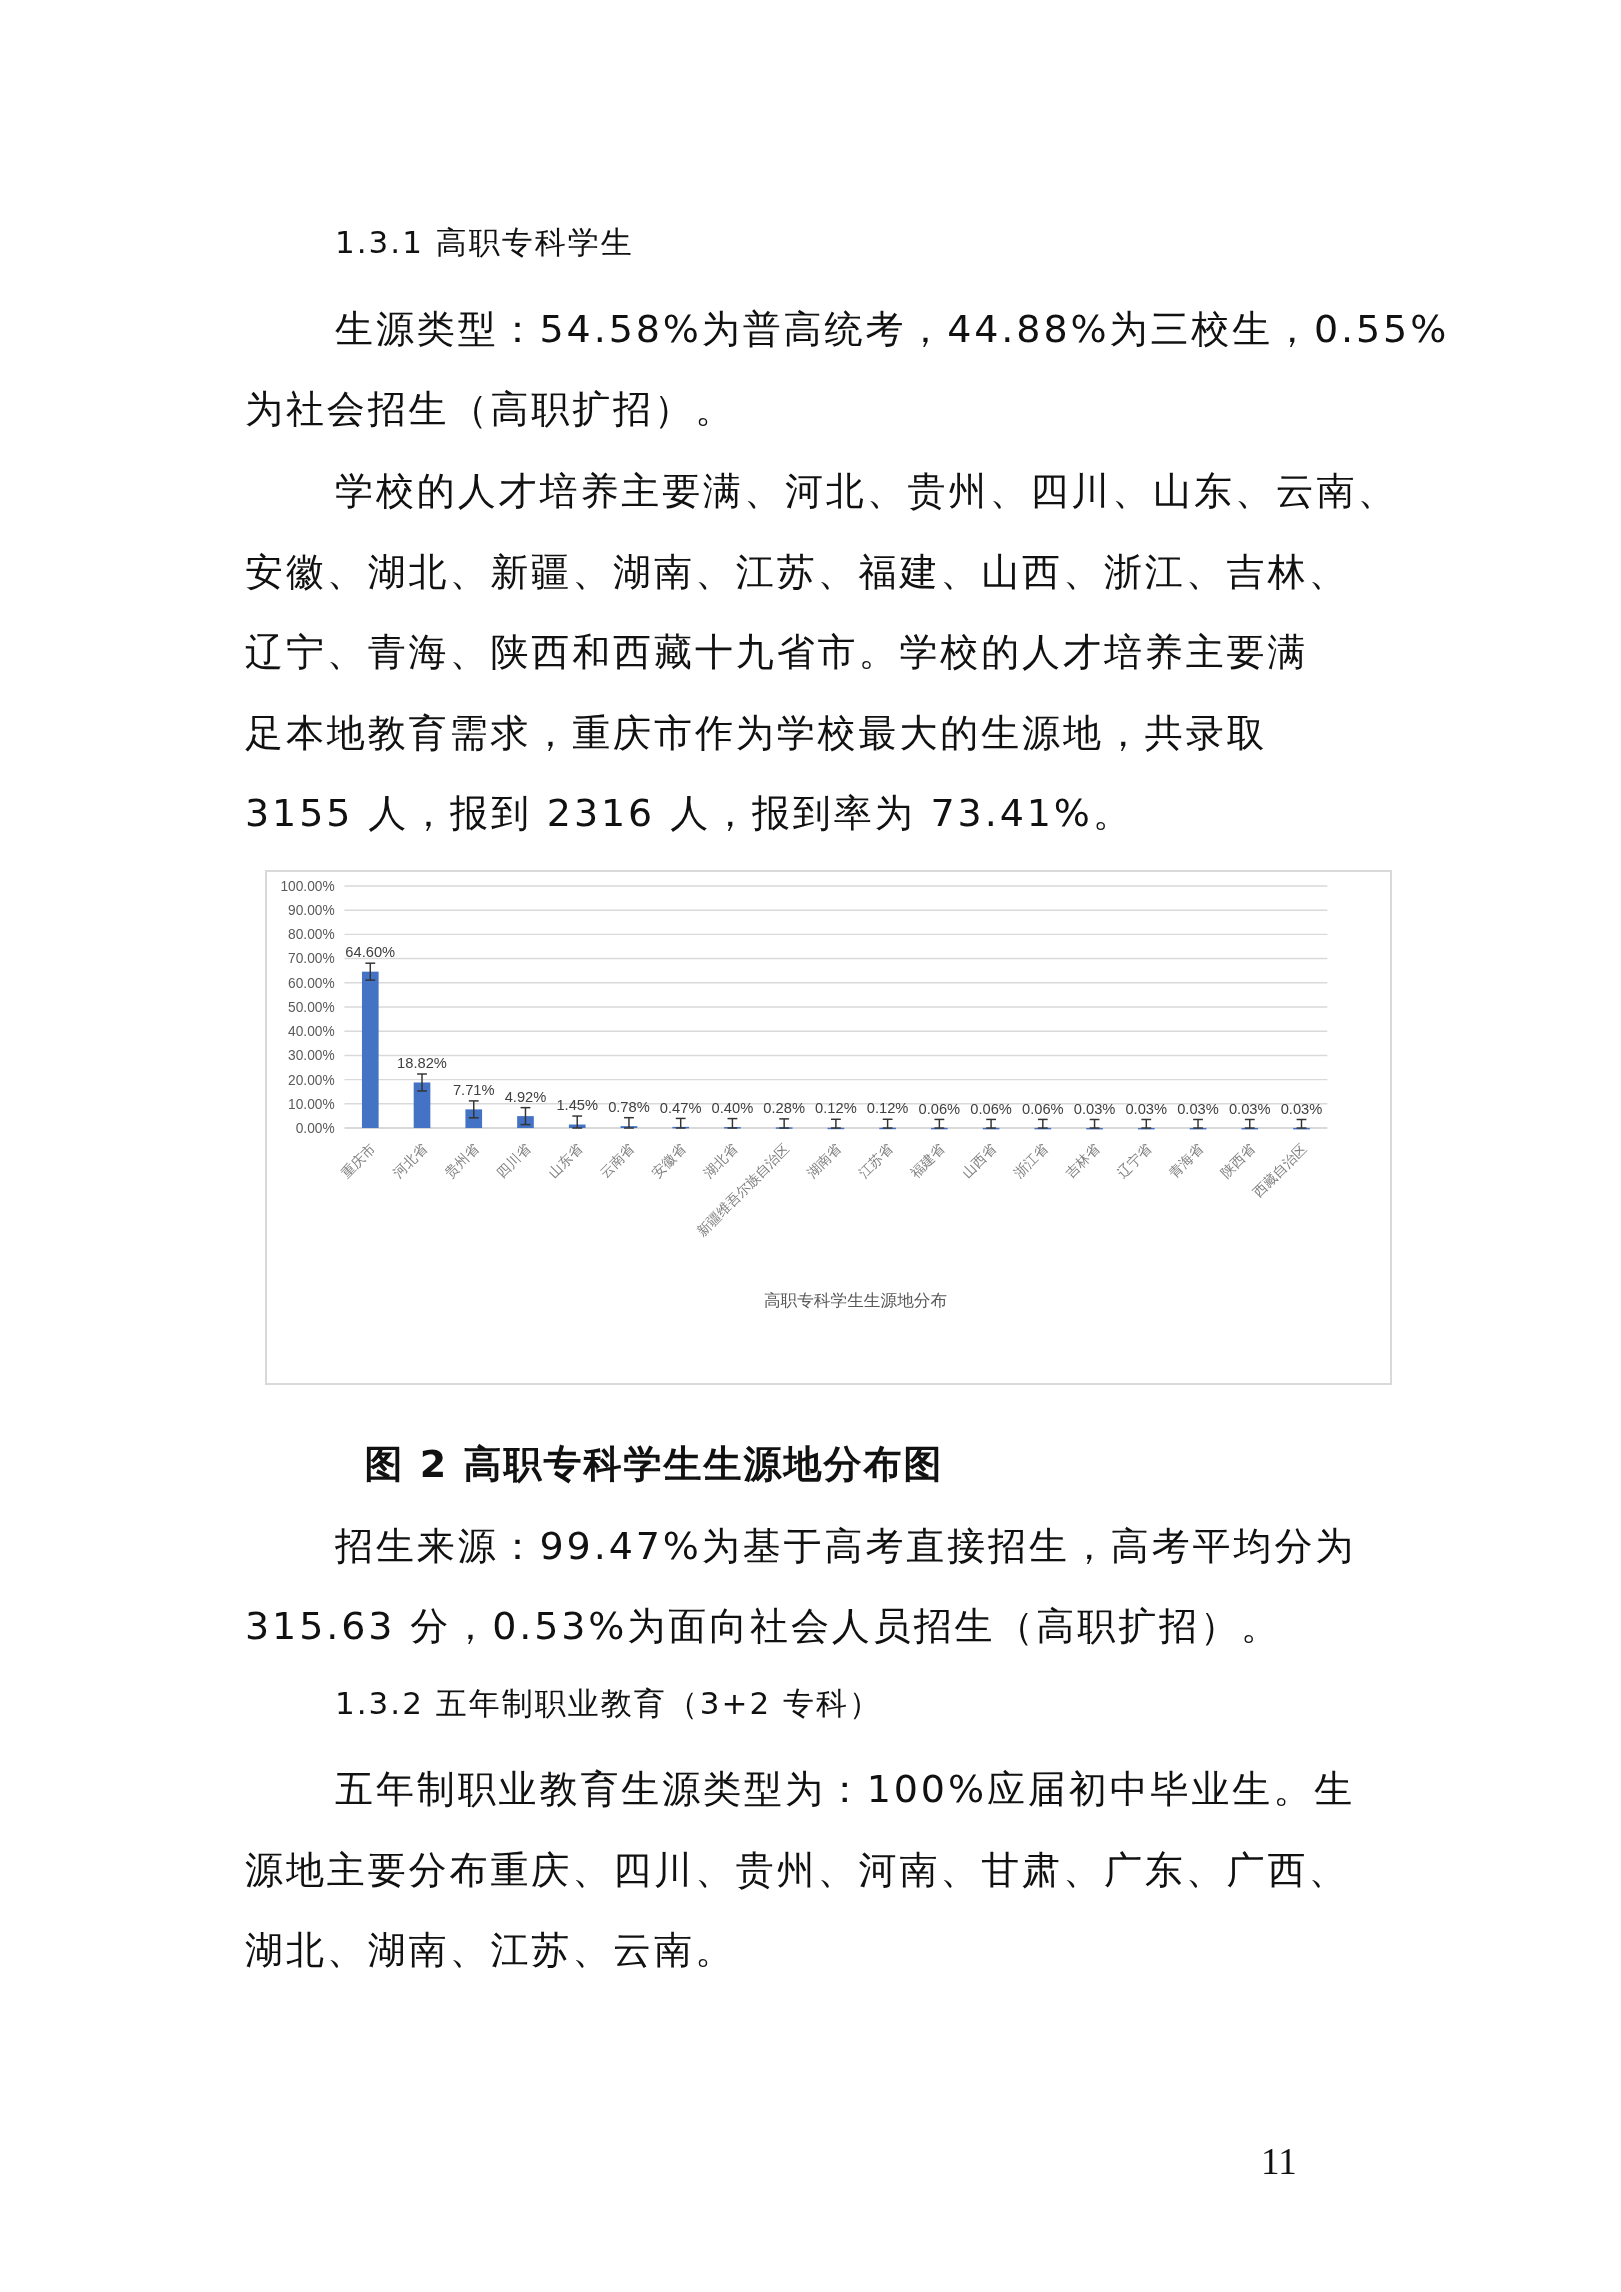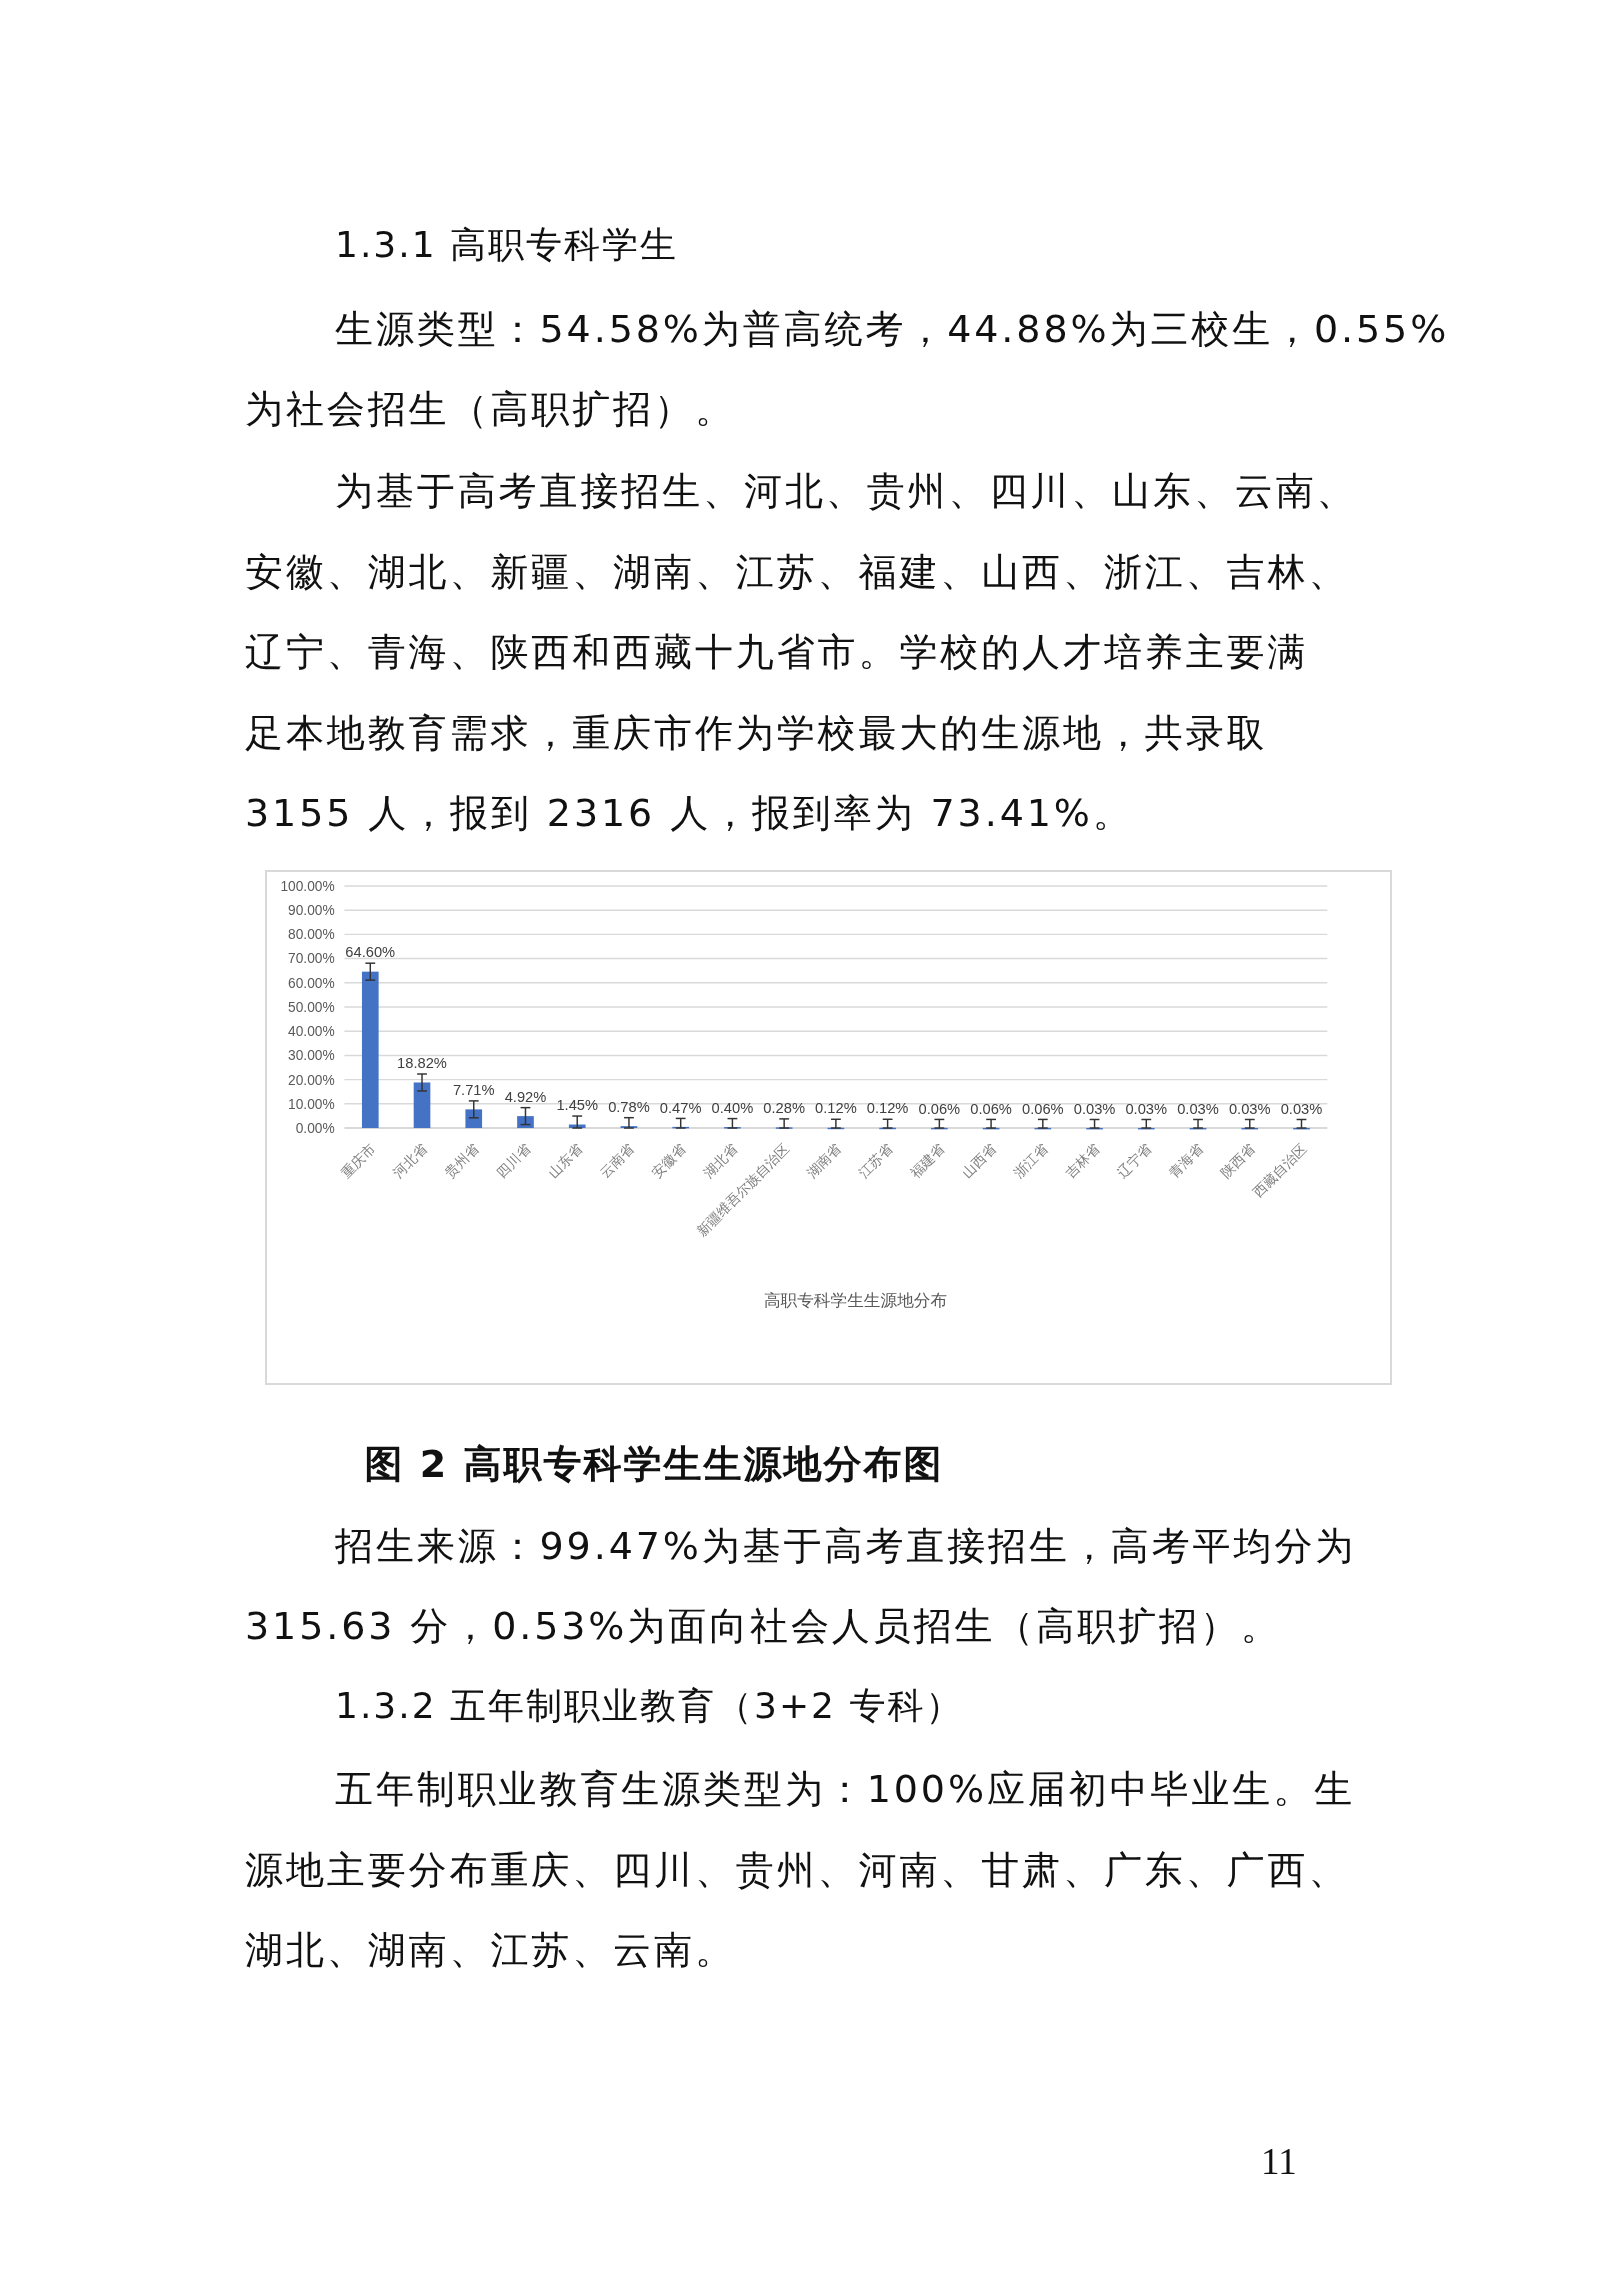--- a/index.html
+++ b/index.html
@@ -1,38 +1,38 @@
 <!DOCTYPE html>
 <html><head>
 <meta charset="utf-8">
 <style>
   html, body { margin: 0; padding: 0; background: #ffffff; }
   body { width: 1621px; height: 2293px; position: relative; overflow: hidden;
          font-family: "DejaVu Sans", "Liberation Sans", sans-serif; color: #111; }
   .line { position: absolute; left: 245px; font-size: 38px; letter-spacing: 2.9px; white-space: nowrap; line-height: 1; }
   .line.noindent { left: 245px; }
   .line.indent { left: 335px; }
-  .heading { position: absolute; left: 335px; font-size: 36px; white-space: nowrap; line-height: 1; letter-spacing: 2px; }
+  .heading { position: absolute; left: 335px; font-size: 31px; white-space: nowrap; line-height: 1; letter-spacing: 2px; }
   .caption { position: absolute; left: 0; width: 1308px; text-align: center; font-size: 38px; font-weight: bold; letter-spacing: 2px; line-height: 1; }
   .page-num { position: absolute; left: 1261px; top: 2140px; font-family: "Liberation Serif", "DejaVu Serif", serif; font-size: 37px; }
 
   .chart { position: absolute; left: 265px; top: 870px; width: 1127px; height: 515px;
            border: 2px solid #d9d9d9; box-sizing: border-box; background: #fff; }
   .chart svg { position: absolute; left: 0; top: 0; }
   .chart text { font-family: "Liberation Sans", "DejaVu Sans", sans-serif; }
 </style>
 </head>
 <body>
 
 <div class="heading" style="top:227px;">1.3.1 高职专科学生</div>
 
 <div class="line indent" style="top:310px;">生源类型：54.58%为普高统考，44.88%为三校生，0.55%</div>
 <div class="line noindent" style="top:390px;">为社会招生（高职扩招）。</div>
 
-<div class="line indent" style="top:472px;">为基于高考直接招生、河北、贵州、四川、山东、云南、</div>
+<div class="line indent" style="top:472px;">学校的人才培养主要满、河北、贵州、四川、山东、云南、</div>
 <div class="line noindent" style="top:553px;">安徽、湖北、新疆、湖南、江苏、福建、山西、浙江、吉林、</div>
 <div class="line noindent" style="top:633px;">辽宁、青海、陕西和西藏十九省市。学校的人才培养主要满</div>
 <div class="line noindent" style="top:714px;">足本地教育需求，重庆市作为学校最大的生源地，共录取</div>
 <div class="line noindent" style="top:794px;">3155 人，报到 2316 人，报到率为 73.41%。</div>
 
 <div class="chart">
   <svg id="chart-svg" width="1127" height="515" viewBox="0 0 1150 525">
       <line x1="79" x2="1082" y1="261" y2="261" stroke="#d9d9d9" stroke-width="2"></line>
       <text x="69" y="266" text-anchor="end" font-size="14" fill="#595959">0.00%</text>
       <line x1="79" x2="1082" y1="236.3" y2="236.3" stroke="#d9d9d9" stroke-width="1.5"></line>

